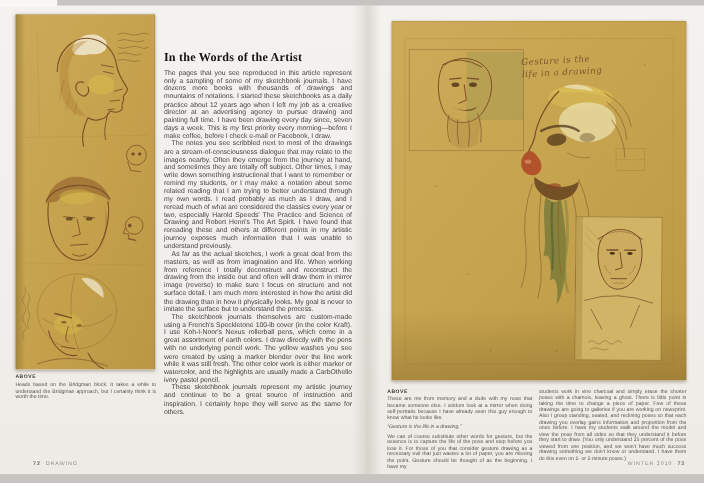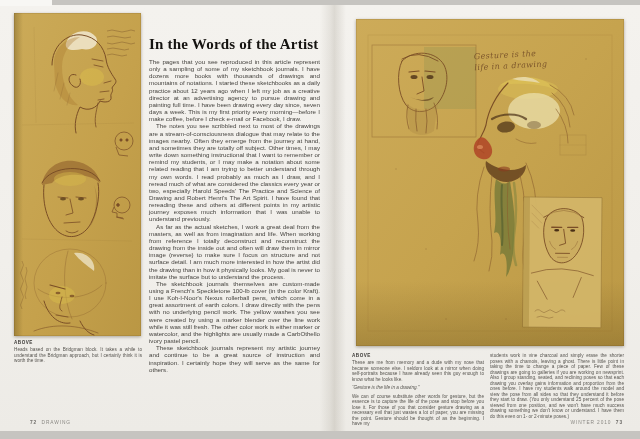--- a/index.html
+++ b/index.html
@@ -8,22 +8,22 @@
   .spread{position:absolute;left:0;top:5px;width:640px;height:426px;
           background:linear-gradient(180deg,#f4f2ee 0%,#f1efeb 60%,#edebe6 100%);}
   .top-sliver{position:absolute;left:0;top:0;width:52px;height:6px;background:#f8f7f4;}
   .gutter{position:absolute;left:320px;top:5px;width:26px;height:426px;
           background:linear-gradient(90deg,rgba(0,0,0,0) 0%,rgba(95,85,65,.10) 40%,rgba(95,85,65,.16) 55%,rgba(0,0,0,0) 100%);}
 
   .art{position:absolute;box-shadow:0 1px 3px rgba(40,30,10,.35);}
   .art svg{display:block;}
 
   .article-col{position:absolute;left:149px;top:28px;width:171px;}
-  .article-title{font-family:"Liberation Serif",serif;font-weight:bold;font-size:15px;
-                 color:#151310;letter-spacing:.2px;margin:8px 0 5px 0;}
+  .article-title{font-family:"Liberation Serif",serif;font-weight:bold;font-size:11px;
+                 color:#151310;letter-spacing:.2px;margin:18px 0 5px 0;}
   .article-col p{font-size:6.2px;line-height:7.15px;text-align:justify;color:#45433f;margin:0;}
   .article-col p + p{text-indent:7px;}
 
   .caption{position:absolute;font-size:4.7px;line-height:5.5px;color:#56544f;text-align:justify;}
   .cap-label{font-weight:bold;font-size:4.6px;letter-spacing:.5px;color:#3a3835;margin-bottom:1.5px;}
   .caption p{margin:0;}
   .pull-quote{font-style:italic;margin:3px 0 !important;text-align:left !important;}
 
   .folio{position:absolute;font-size:4.8px;letter-spacing:.9px;color:#8b8984;}
   .folio b{color:#6e6c68;font-weight:bold;}

